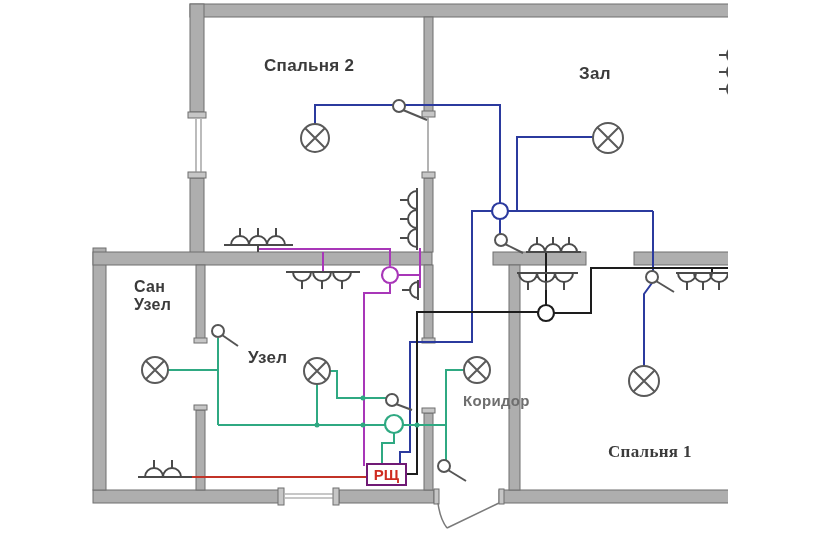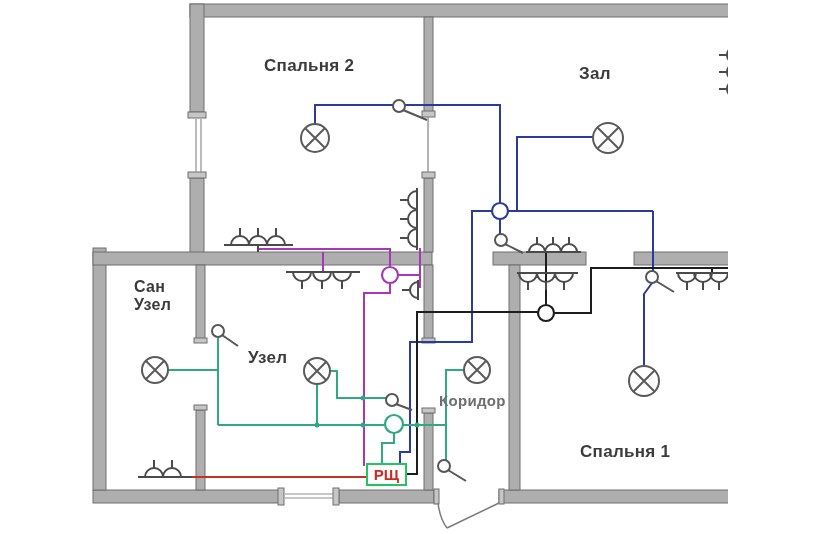--- a/index.html
+++ b/index.html
@@ -2,21 +2,21 @@
 <html><head>
 <meta charset="utf-8">
 <style>
   html,body{margin:0;padding:0;background:#fff;}
   #plan{position:relative;width:728px;height:534px;background:#fff;overflow:hidden;
         font-family:"Liberation Sans",sans-serif;}
   #plan svg{position:absolute;left:0;top:0;}
   .room-label{position:absolute;font-weight:bold;font-size:17px;color:#3b3b3b;letter-spacing:.3px;}
   .room-label.bath{font-size:16px;line-height:1.15;white-space:pre-line;}
   .room-label.corr{font-size:15px;color:#6e6e6e;}
-  #panel{position:absolute;left:366px;top:463px;width:41px;height:23px;border:2px solid #22c55e;
+  #panel{position:absolute;left:366px;top:463px;width:41px;height:23px;border:2px solid #701a75;
          background:#fff;color:#cf2b20;font-weight:bold;font-size:15px;box-sizing:border-box;
          display:flex;align-items:center;justify-content:center;z-index:5;}
   .wall{fill:#aeaeae;stroke:#6f6f6f;stroke-width:1;}
   .cap{fill:#c6c6c6;stroke:#6f6f6f;stroke-width:1;}
   .win{stroke:#8f8f8f;stroke-width:1.2;fill:none;}
   .thin{stroke:#9a9a9a;stroke-width:1.5;fill:none;}
   .doorleaf{stroke:#7a7a7a;stroke-width:1.5;fill:none;}
   .wire{fill:none;stroke-width:2;}
   .jb{fill:#fff;stroke-width:2.2;}
   .sym path{stroke:#4a4a4a;stroke-width:2;fill:none;}
@@ -231,17 +231,17 @@
           <path d="M448 470 L466 481"></path>
     </g>
   </g>
 </svg>
 
   <div class="room-label" style="left:264px;top:56px;">Спальня 2</div>
   <div class="room-label" style="left:579px;top:64px;">Зал</div>
   <div class="room-label bath" style="left:134px;top:278px;">Сан
 Узел</div>
   <div class="room-label" style="left:248px;top:348px;">Узел</div>
-  <div class="room-label corr" style="left:439px;top:392px;">Коридор</div>
-  <div class="room-label" style="left:580px;top:442px;">Спальня 1</div>
+  <div class="room-label corr" style="left:463px;top:392px;">Коридор</div>
+  <div class="room-label" style="left:608px;top:442px;font-family:Liberation Serif, serif;">Спальня 1</div>
 
   <div id="panel">РЩ</div>
 </div>
 
 </body></html>

